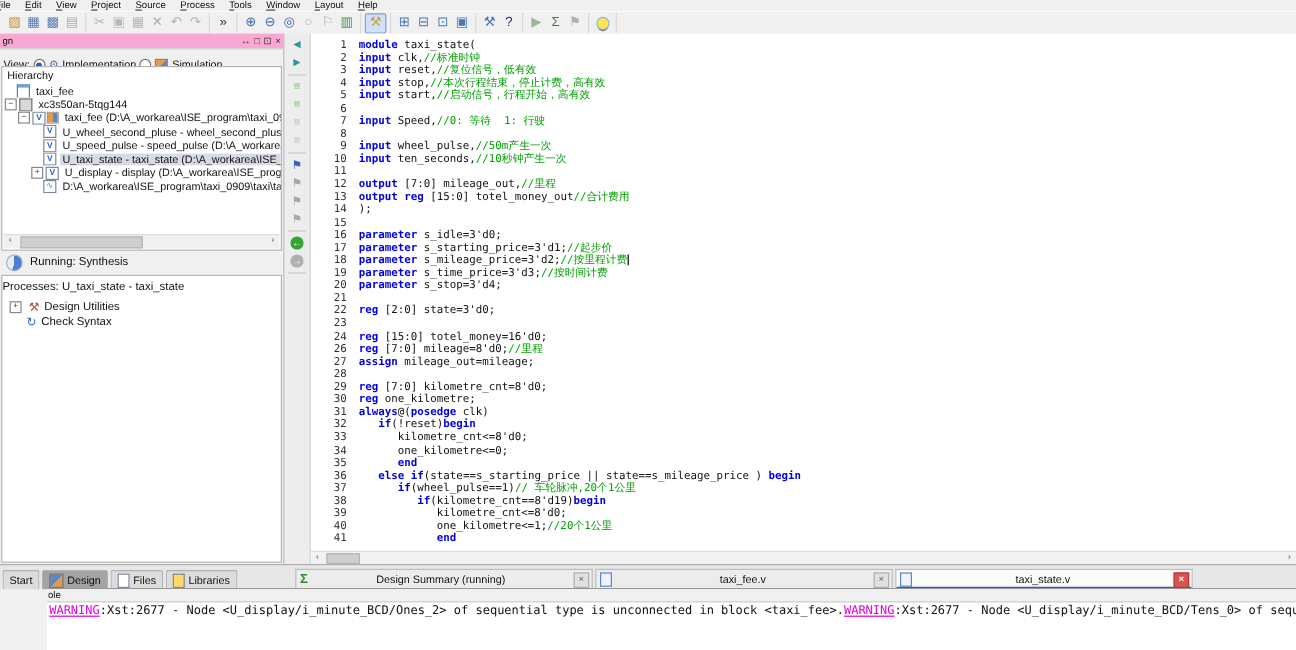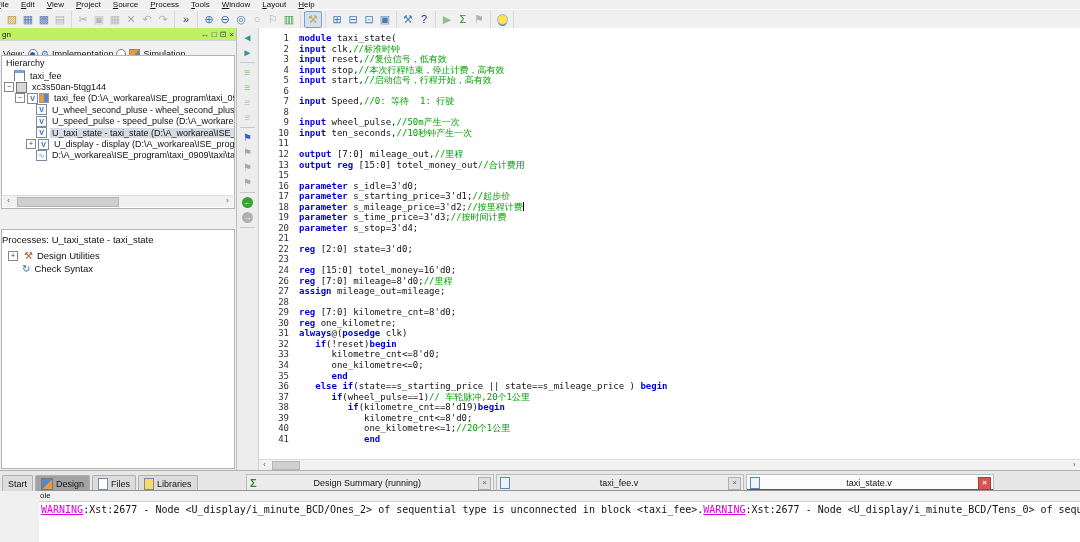--- a/index.html
+++ b/index.html
@@ -15,21 +15,21 @@
            border-top:1px solid #fafafa;border-bottom:1px solid #cfcfcf;
            display:flex;align-items:center;padding-left:1px;}
   .tb-group{display:flex;align-items:center;height:17px;padding:0 3px;border-right:1px solid #d9d9d9;}
   .tbi{width:16px;height:15px;display:flex;align-items:center;justify-content:center;
        font-size:11px;line-height:15px;}
   .tbi.pressed{background:#cfe0f7;border:1px solid #7aa0d0;border-radius:2px;}
   .bulb{width:9px;height:9px;border-radius:50%;background:#ffe34d;border:1px solid #8fb2e0;box-shadow:0 2px 0 -1px #7a7a7a;}
   
   .main{position:absolute;top:28px;left:0;right:0;height:442px;display:flex;}
   .left-col{width:236px;position:relative;background:#f0f0f0;border-right:1px solid #bcbcbc;flex:none;}
-  .panel-header{position:absolute;top:0;left:0;right:0;height:12px;background:#bef264;
+  .panel-header{position:absolute;top:0;left:0;right:0;height:12px;background:#f9a8d4;
                 border-bottom:1px solid #d2d2d2;display:flex;justify-content:space-between;
                 align-items:center;font-size:8px;padding:0 2px;}
   .ph-btns{display:flex;gap:3px;font-size:8px;color:#333;}
   .view-row{position:absolute;top:12px;left:0;right:0;height:28px;display:flex;align-items:center;
             gap:3px;padding-left:3px;font-size:9px;white-space:nowrap;}
   .radio{width:8px;height:8px;border-radius:50%;border:1px solid #777;background:#fff;position:relative;flex:none;}
   .radio.sel::after{content:"";position:absolute;inset:1.5px;border-radius:50%;background:#2b5cc4;}
   .mini-gear{color:#4878b8;font-size:9px;}
   .mini-sim{width:9px;height:9px;flex:none;background:linear-gradient(135deg,#e89a3c 50%,#5b86c8 50%);border:1px solid #888;}
   .hierarchy-box{position:absolute;top:27px;left:1px;right:1px;height:152px;background:#fff;
@@ -244,20 +244,24 @@
               <span class="ti ti-sim">∿</span>
               <span class="lbl">D:\A_workarea\ISE_program\taxi_0909\taxi\tax</span>
             </span>
           </div>
         <div class="h-scroll">
           <span class="h-arrow" style="left:0">‹</span>
           <span class="h-thumb"></span>
           <span class="h-arrow" style="right:0">›</span>
         </div>
       </div>
+      <div class="running-row">
+        <span class="spinner"></span>
+        <span>Running: Synthesis</span>
+      </div>
       <div class="processes-box">
         <div class="proc-header">Processes: U_taxi_state - taxi_state</div>
         <div id="proc-rows">
             <span class="proc-row">
               <span class="expander">+</span>
               <span class="proc-icon-utilities">⚒</span>
               <span>Design Utilities</span>
             </span>
             <span class="proc-row">
               <span class="exp-spacer"></span>
@@ -299,20 +303,21 @@
           <span class="code-line"><span class="ln">4</span><span class="kw">input</span><span class="pl"> stop,</span><span class="cm">//本次行程结束，停止计费，高有效</span></span>
           <span class="code-line"><span class="ln">5</span><span class="kw">input</span><span class="pl"> start,</span><span class="cm">//启动信号，行程开始，高有效</span></span>
           <span class="code-line"><span class="ln">6</span></span>
           <span class="code-line"><span class="ln">7</span><span class="kw">input</span><span class="pl"> Speed,</span><span class="cm">//0: 等待  1: 行驶</span></span>
           <span class="code-line"><span class="ln">8</span></span>
           <span class="code-line"><span class="ln">9</span><span class="kw">input</span><span class="pl"> wheel_pulse,</span><span class="cm">//50m产生一次</span></span>
           <span class="code-line"><span class="ln">10</span><span class="kw">input</span><span class="pl"> ten_seconds,</span><span class="cm">//10秒钟产生一次</span></span>
           <span class="code-line"><span class="ln">11</span></span>
           <span class="code-line"><span class="ln">12</span><span class="kw">output</span><span class="pl"> [7:0] mileage_out,</span><span class="cm">//里程</span></span>
           <span class="code-line"><span class="ln">13</span><span class="kw">output</span><span class="pl"> </span><span class="kw">reg</span><span class="pl"> [15:0] totel_money_out</span><span class="cm">//合计费用</span></span>
+          <span class="code-line"><span class="ln">14</span><span class="pl">);</span></span>
           <span class="code-line"><span class="ln">15</span></span>
           <span class="code-line"><span class="ln">16</span><span class="kw">parameter</span><span class="pl"> s_idle=3'd0;</span></span>
           <span class="code-line"><span class="ln">17</span><span class="kw">parameter</span><span class="pl"> s_starting_price=3'd1;</span><span class="cm">//起步价</span></span>
           <span class="code-line"><span class="ln">18</span><span class="kw">parameter</span><span class="pl"> s_mileage_price=3'd2;</span><span class="cm">//按里程计费</span><span class="caret"></span></span>
           <span class="code-line"><span class="ln">19</span><span class="kw">parameter</span><span class="pl"> s_time_price=3'd3;</span><span class="cm">//按时间计费</span></span>
           <span class="code-line"><span class="ln">20</span><span class="kw">parameter</span><span class="pl"> s_stop=3'd4;</span></span>
           <span class="code-line"><span class="ln">21</span></span>
           <span class="code-line"><span class="ln">22</span><span class="kw">reg</span><span class="pl"> [2:0] state=3'd0;</span></span>
           <span class="code-line"><span class="ln">23</span></span>
           <span class="code-line"><span class="ln">24</span><span class="kw">reg</span><span class="pl"> [15:0] totel_money=16'd0;</span></span>

